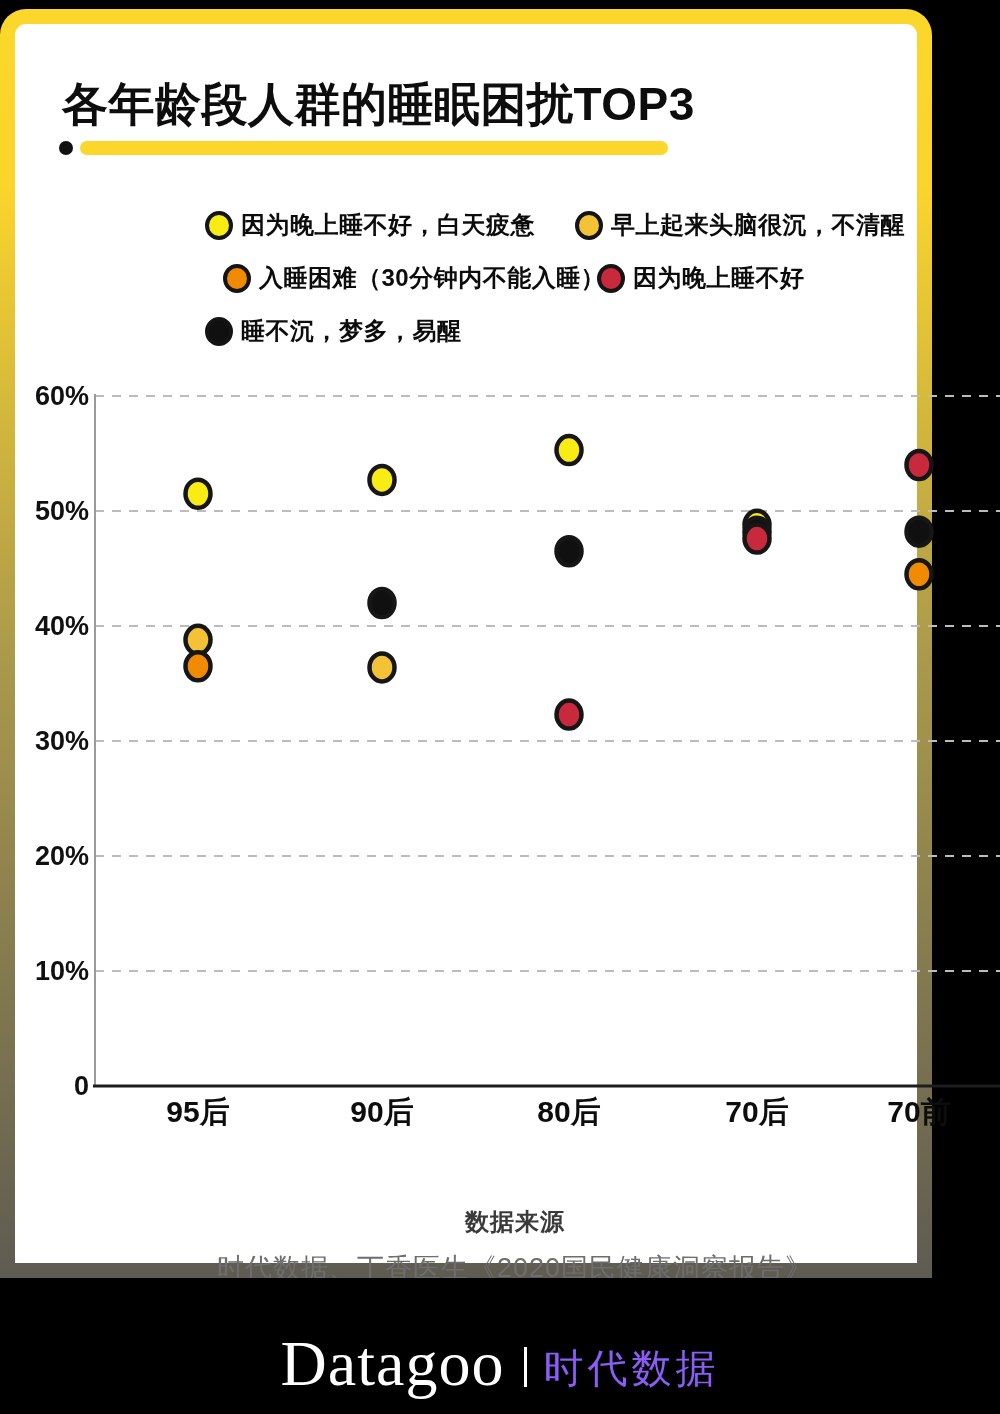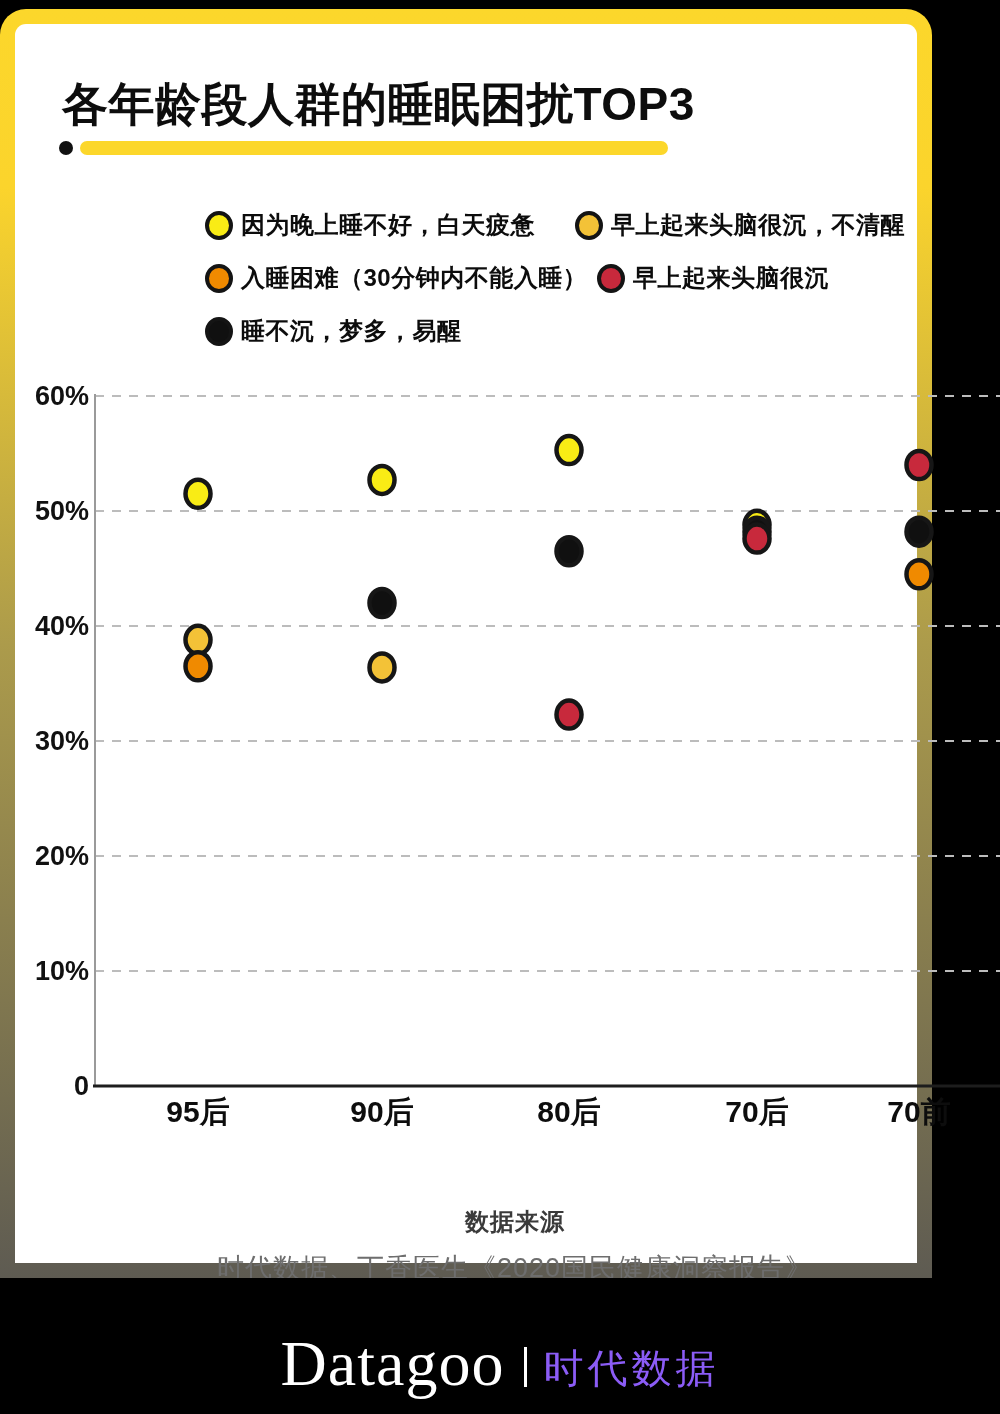--- a/index.html
+++ b/index.html
@@ -30,21 +30,21 @@
     position:absolute;display:flex;align-items:center;gap:8px;height:30px;
   }
   .legend-item .swatch{
     width:20px;height:21px;border:4px solid #141414;border-radius:50%;flex:0 0 auto;
   }
   .legend-item .lab{
     font-size:24px;font-weight:700;color:#0c0c0c;white-space:nowrap;letter-spacing:0.5px;
   }
   .li-1{left:190px;top:186px;}
   .li-2{left:560px;top:186px;}
-  .li-3{left:190px;top:239px;}
+  .li-3{left:208px;top:239px;}
   .li-4{left:582px;top:239px;}
   .li-5{left:190px;top:292px;align-items:center;}
   #chart{position:absolute;left:0;top:350px;width:1000px;height:790px;}
   .source{position:absolute;left:0;top:1182px;width:1000px;text-align:center;}
   .source-heading{font-size:24px;font-weight:700;color:#3a3a3a;letter-spacing:1px;}
   .source-text{margin-top:12px;font-size:27px;font-weight:400;color:#6e6e6e;letter-spacing:1px;}
   .footer{
     position:absolute;left:0;top:1278px;width:1000px;height:172px;background:#000;
     display:flex;align-items:center;justify-content:center;
   }
@@ -72,21 +72,21 @@
     <div class="legend-item li-2">
       <span class="swatch" style="background: rgb(243, 194, 55);"></span>
       <span class="lab">早上起来头脑很沉，不清醒</span>
     </div>
     <div class="legend-item li-3">
       <span class="swatch" style="background: rgb(240, 138, 0);"></span>
       <span class="lab">入睡困难（30分钟内不能入睡）</span>
     </div>
     <div class="legend-item li-4">
       <span class="swatch" style="background: rgb(200, 41, 60);"></span>
-      <span class="lab">早上起来头脑很沉</span>
+      <span class="lab">因为晚上睡不好</span>
     </div>
     <div class="legend-item li-5">
       <span class="swatch" style="background: rgb(16, 16, 16);"></span>
       <span class="lab">睡不沉，梦多，易醒</span>
     </div>
   </div>
 
   <div id="chart"><svg viewBox="0 0 1000 790" width="1000" height="790">
         <line x1="80" y1="597" x2="986" y2="597" stroke="#bcbcbc" stroke-width="2" stroke-dasharray="9 8"></line>
         <line x1="80" y1="482" x2="986" y2="482" stroke="#bcbcbc" stroke-width="2" stroke-dasharray="9 8"></line>

